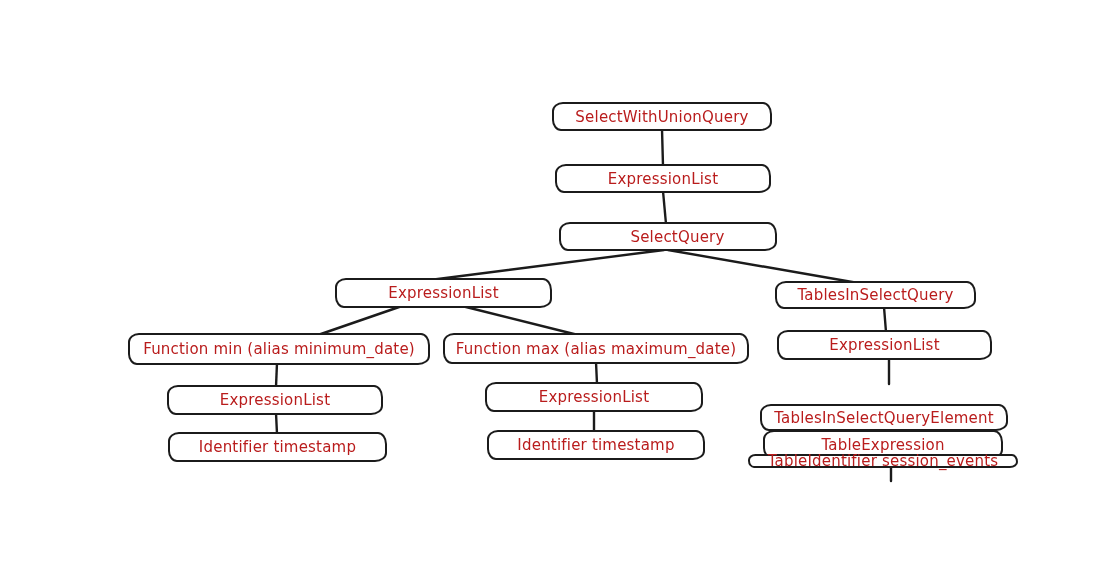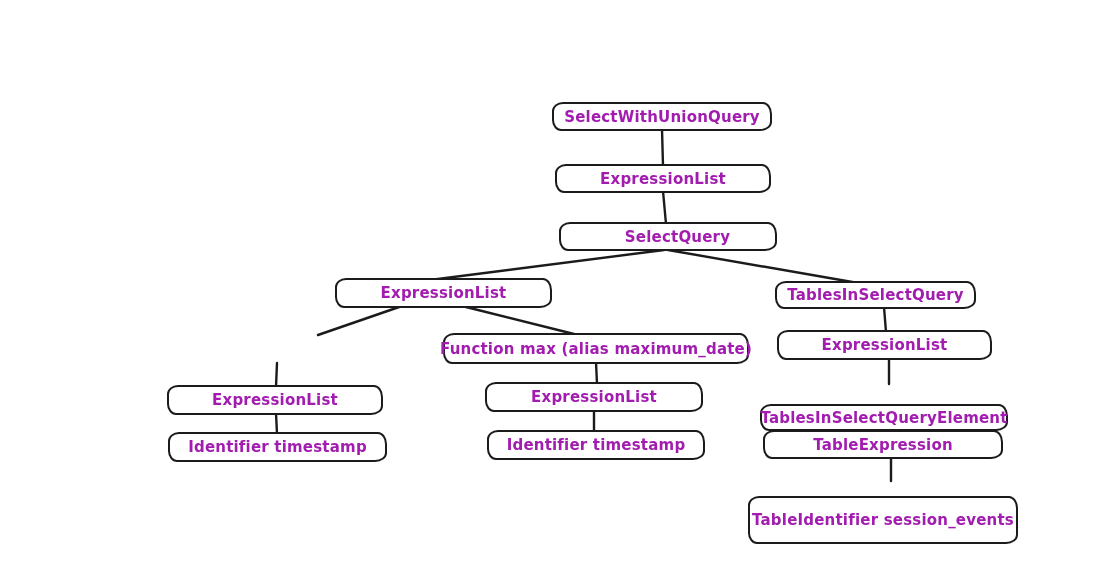--- a/index.html
+++ b/index.html
@@ -29,26 +29,25 @@
   }
   .node {
     position: absolute;
     box-sizing: border-box;
     background: #ffffff;
     border: 2.2px solid #1b1b1b;
     border-radius: 11px 9px 12px 9px / 9px 12px 9px 11px;
     display: flex;
     align-items: center;
     justify-content: center;
-    color: #a21caf;
+    color: #b91c1c;
     font-size: 15px;
     letter-spacing: 0.2px;
     white-space: nowrap;
     z-index: 2;
-    font-weight: bold;
   }
 </style>
 </head>
 <body>
 
 <div class="canvas">
 
   <svg class="edges" viewBox="0 0 1118 587">
     <line x1="662" y1="129" x2="663" y2="166"></line>
     <line x1="663" y1="191" x2="666" y2="224"></line>
@@ -67,34 +66,35 @@
   </svg>
 
   <div class="node" style="left:552px; top:102px; width:220px; height:29px;">SelectWithUnionQuery</div>
 
   <div class="node" style="left:555px; top:164px; width:216px; height:29px;">ExpressionList</div>
 
   <div class="node" style="left:559px; top:222px; width:218px; height:29px;padding-left:19px;">SelectQuery</div>
 
   <div class="node" style="left:335px; top:278px; width:217px; height:30px;">ExpressionList</div>
 
+  <div class="node" style="left:128px; top:333px; width:302px; height:32px;">Function min (alias minimum_date)</div>
 
   <div class="node" style="left:167px; top:385px; width:216px; height:30px;">ExpressionList</div>
 
   <div class="node" style="left:168px; top:432px; width:219px; height:30px;">Identifier timestamp</div>
 
   <div class="node" style="left:443px; top:333px; width:306px; height:31px;">Function max (alias maximum_date)</div>
 
   <div class="node" style="left:485px; top:382px; width:218px; height:30px;">ExpressionList</div>
 
   <div class="node" style="left:487px; top:430px; width:218px; height:30px;">Identifier timestamp</div>
 
   <div class="node" style="left:775px; top:281px; width:201px; height:28px;">TablesInSelectQuery</div>
 
   <div class="node" style="left:777px; top:330px; width:215px; height:30px;">ExpressionList</div>
 
   <div class="node" style="left:760px; top:382px; width:248px; height:27px;margin-top:22px;">TablesInSelectQueryElement</div>
 
   <div class="node" style="left:763px; top:430px; width:240px; height:29px;">TableExpression</div>
 
-  <div class="node" style="left:748px; top:496px; width:270px; height:48px;">TableIdentifier session_events</div>
+  <div class="node" style="left:748px; top:454px; width:270px; height:14px;">TableIdentifier session_events</div>
 
 </div>
 
 </body></html>

